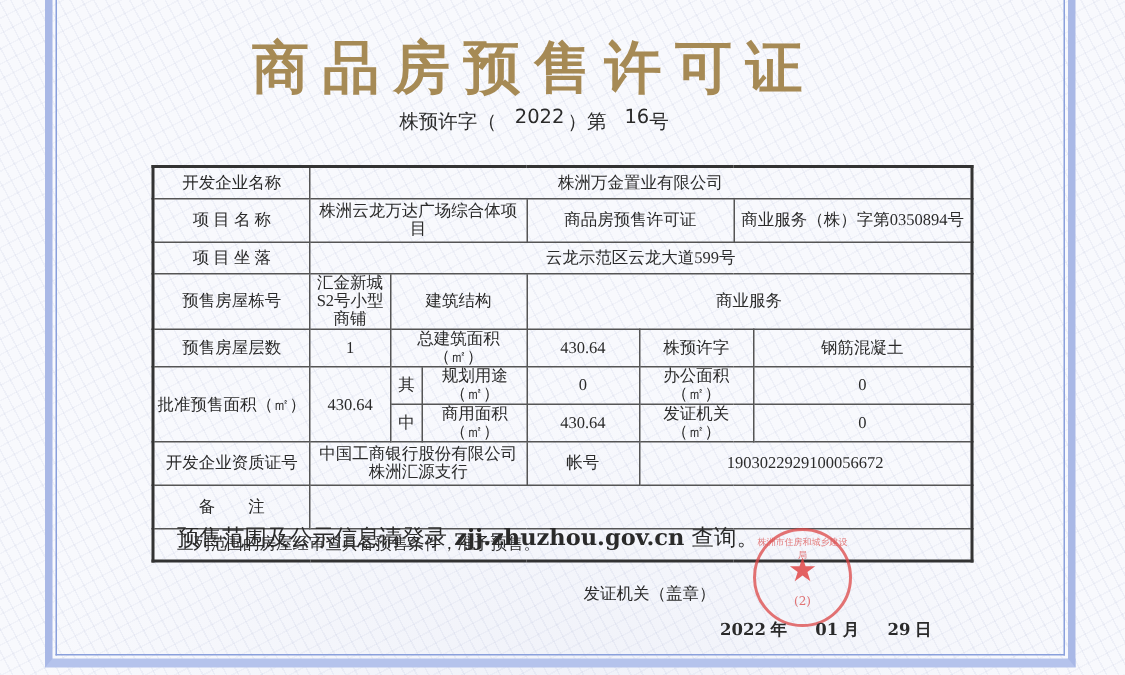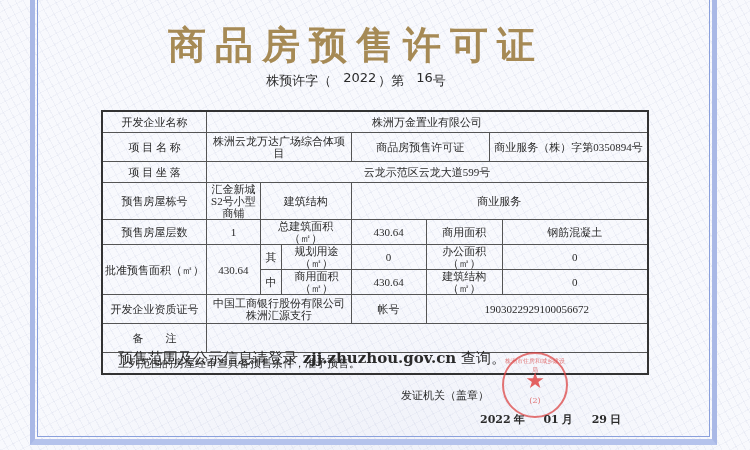--- a/index.html
+++ b/index.html
@@ -50,21 +50,21 @@
   }
   table.cert td.lbl { width:101px; }
   table.cert tr.tall td { height:28px; }
   table.cert td.note { text-align:left; padding-left:15px; height:20px;margin-top:40px; }
   .footer-line {
     position:absolute; left:118px; top:349px; font-size:15px;
     font-family:"DejaVu Sans", sans-serif;
   }
   .footer-line b { font-family:"DejaVu Serif", serif; font-weight:bold; }
   .issuer {
-    position:absolute; left:401px; top:388px; font-size:11px;
+    position:absolute; left:389px; top:388px; font-size:11px;
     font-family:Liberation Mono, monospace;
   }
   .date {
     position:absolute; left:480px; top:412px; font-size:11px;
     font-family:"DejaVu Serif", serif; font-weight:bold;
   }
   .date span { margin-right:3px; }
   .date .gap { margin-left:12px;text-align:right; }
   .seal {
     position:absolute; left:502px; top:352px; width:66px; height:66px;
@@ -126,37 +126,37 @@
     <td class="lbl">预售房屋栋号</td>
     <td>汇金新城S2号小型商铺</td>
     <td colspan="2">建筑结构</td>
     <td colspan="4">商业服务</td>
   </tr>
   <tr>
     <td class="lbl">预售房屋层数</td>
     <td>1</td>
     <td colspan="2">总建筑面积（㎡）</td>
     <td>430.64</td>
-    <td colspan="2">商用面积</td>
+    <td colspan="2">株预许字</td>
     <td>钢筋混凝土</td>
   </tr>
   <tr>
     <td class="lbl" rowspan="2">批准预售面积（㎡）</td>
     <td rowspan="2" colspan="1">430.64</td>
     <td>其</td>
     <td>规划用途（㎡）</td>
     <td>0</td>
     <td colspan="2">办公面积（㎡）</td>
     <td>0</td>
   </tr>
   <tr>
     <td>中</td>
     <td>商用面积（㎡）</td>
     <td>430.64</td>
-    <td colspan="2">建筑结构（㎡）</td>
+    <td colspan="2">发证机关（㎡）</td>
     <td>0</td>
   </tr>
   <tr class="tall">
     <td class="lbl">开发企业资质证号</td>
     <td colspan="3">中国工商银行股份有限公司株洲汇源支行</td>
     <td>帐号</td>
     <td colspan="3">1903022929100056672</td>
   </tr>
   <tr class="tall">
     <td class="lbl">备　　注</td>

